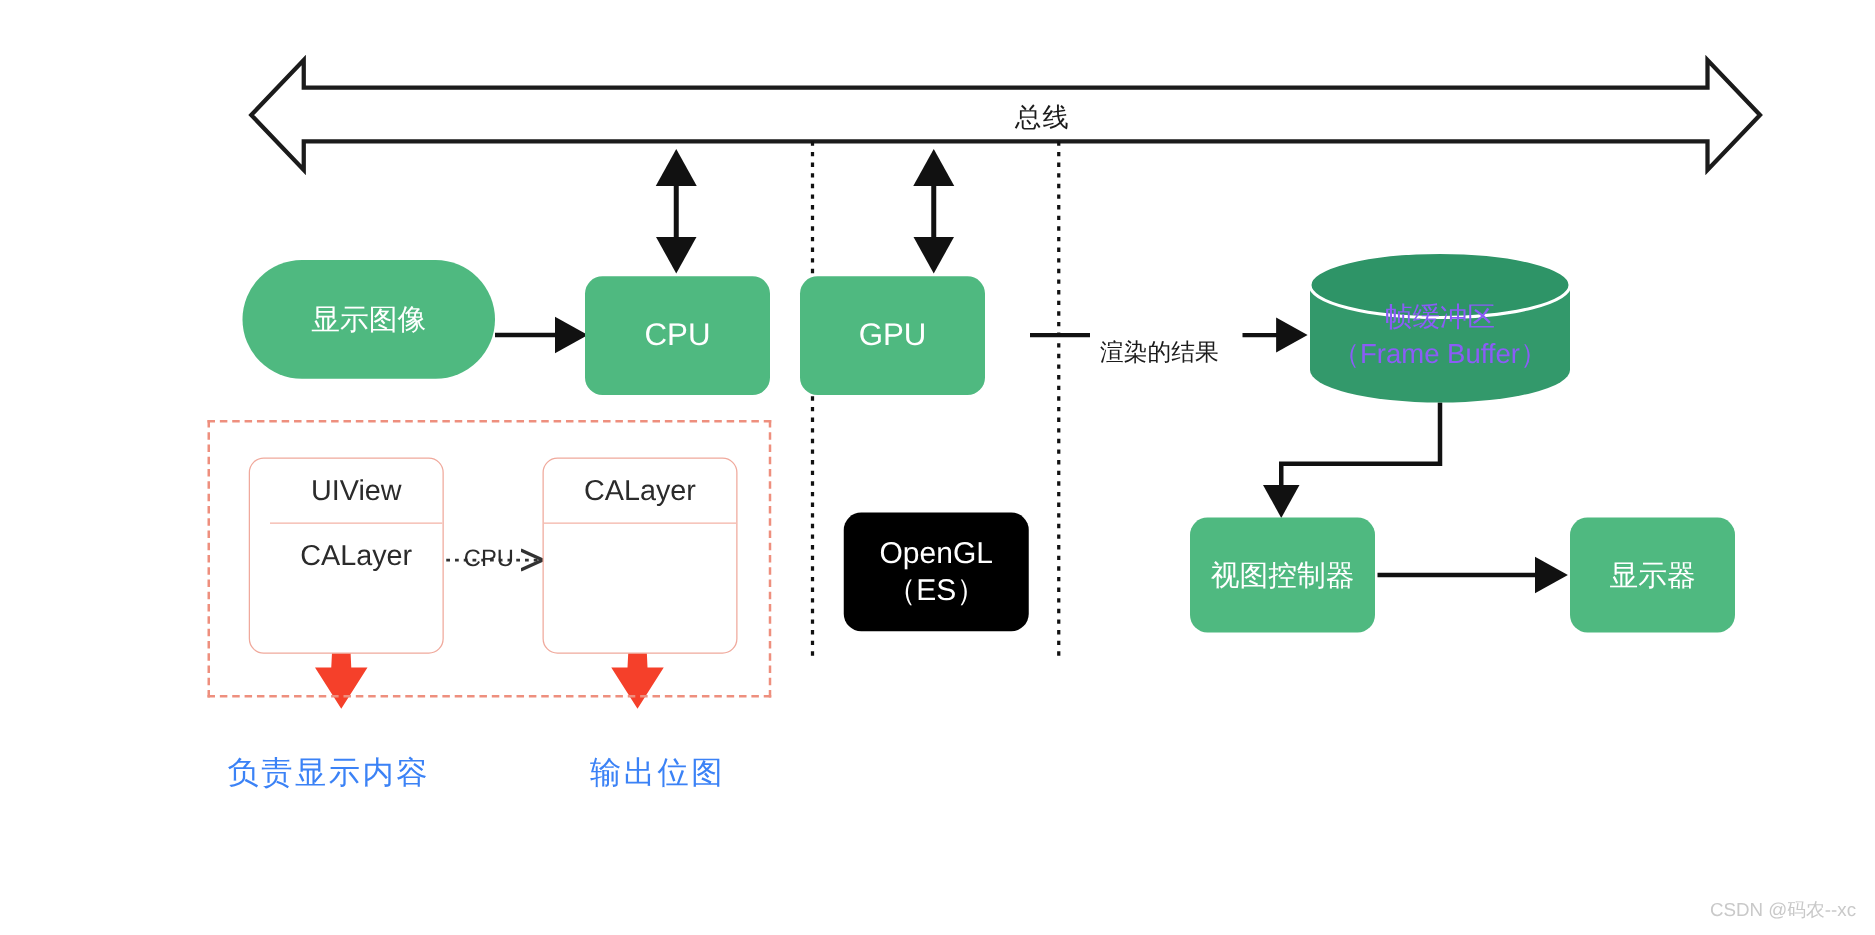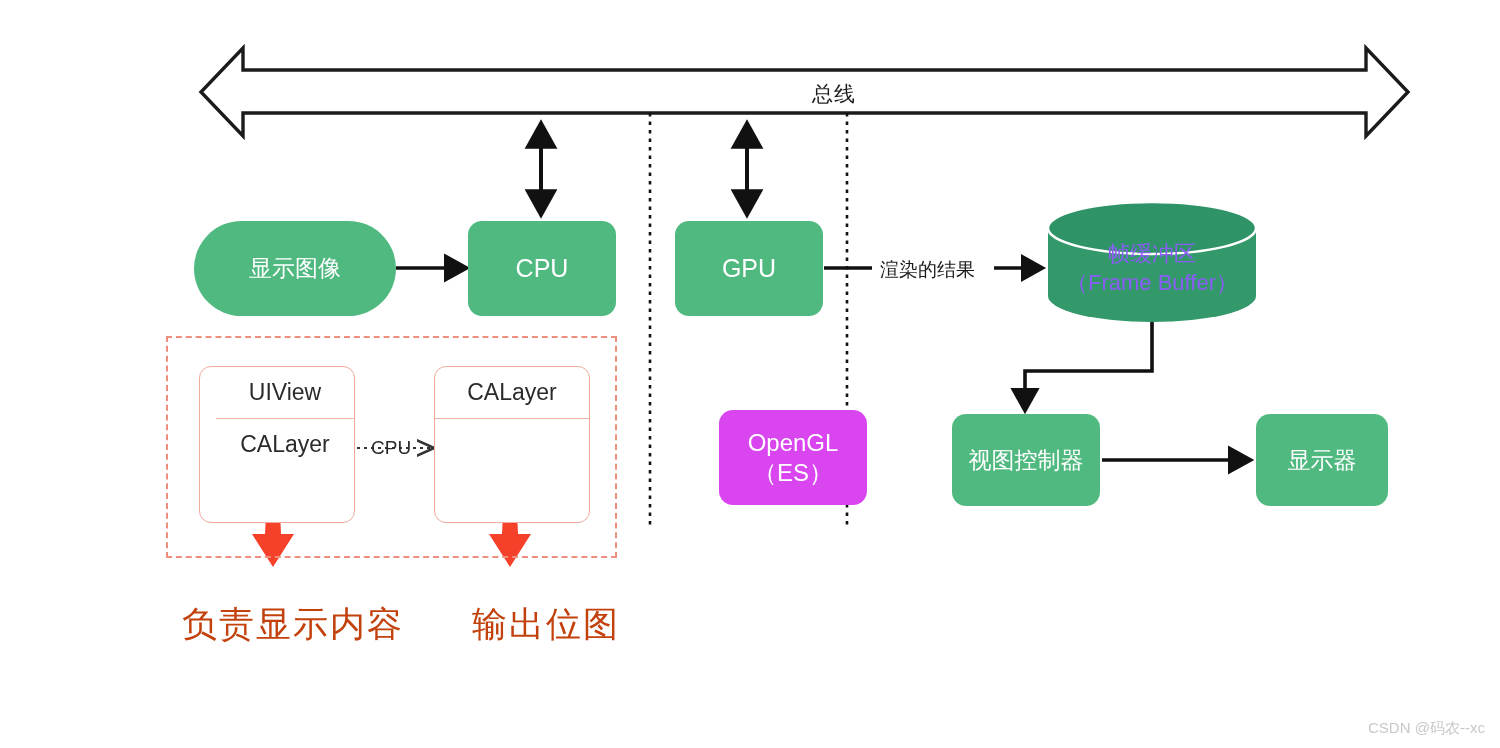--- a/index.html
+++ b/index.html
@@ -26,21 +26,21 @@
     display: flex;
     align-items: center;
     justify-content: center;
     text-align: center;
     color: #ffffff;
     box-sizing: border-box;
     line-height: 1.25;
     white-space: pre-line;
   }
   .node.green  { background: #4fb980; }
-  .node.red    { background: #d946ef; margin-left: 44px; }
+  .node.red    { background: #000000; }
   .node.rounded { border-radius: 14px; }
   .node.pill    { border-radius: 70px; }
 
   
   .bus-label {
     position: absolute;
     font-size: 21px;
     color: #1b1b1b;
     letter-spacing: 1px;
   }
@@ -70,22 +70,22 @@
   .dashed-box {
     position: absolute;
     box-sizing: border-box;
     border: 2.2px dashed #ee8f7e;
     background: transparent;
   }
 
   
   .red-caption {
     position: absolute;
-    color: #c2410c;
-    font-size: 35px;
+    color: #3b82f6;
+    font-size: 25px;
     letter-spacing: 2px;
     white-space: nowrap;
   }
 
   
   .edge-label {
     position: absolute;
     font-size: 19px;
     color: #1b1b1b;
     white-space: nowrap;
@@ -180,37 +180,37 @@
 
     <g>
       <path d="M 1048,228 L 1048,296 A 104,26 0 0 0 1256,296 L 1256,228 Z" fill="#33996b"></path>
       <ellipse cx="1152" cy="228" rx="104" ry="26" fill="#2e9467"></ellipse>
       <ellipse cx="1152" cy="228" rx="104" ry="26" fill="none" stroke="#ffffff" stroke-width="2.4"></ellipse>
     </g>
   </svg>
 
   <div class="bus-label" style="left:778px; top:80px;margin-left:34px;">总线</div>
 
-  <div class="node green pill" style="left:194px; top:221px; width:202px; height:95px; font-size:23px;">显示图像</div>
+  <div class="node green pill" style="left:194px; top:208px; width:202px; height:95px; font-size:23px;">显示图像</div>
 
   <div class="node green rounded" style="left:468px; top:221px; width:148px; height:95px; font-size:25px;">CPU</div>
 
-  <div class="node green rounded" style="left:675px; top:221px; width:148px; height:95px; font-size:25px;">GPU</div>
+  <div class="node green rounded" style="left:640px; top:221px; width:148px; height:95px; font-size:25px;">GPU</div>
 
   <div class="node red rounded" style="left:675px; top:410px; width:148px; height:95px; font-size:24px;">OpenGL
 （ES）</div>
 
   <div class="cylinder-text" style="left:1048px; top:240px; width:208px; font-size:22px;">帧缓冲区
 （Frame Buffer）</div>
 
   <div class="node green rounded" style="left:952px; top:414px; width:148px; height:92px; font-size:23px;">视图控制器</div>
 
   <div class="node green rounded" style="left:1256px; top:414px; width:132px; height:92px; font-size:23px;">显示器</div>
 
-  <div class="edge-label" style="left:880px; top:257px;font-family:Liberation Serif, serif;">渲染的结果</div>
+  <div class="edge-label" style="left:880px; top:269px;font-family:Liberation Serif, serif;">渲染的结果</div>
 
   <div class="cpu-dotted-label" style="left:371px; top:437px;">CPU</div>
 
   <div class="dashed-box" style="left:166px; top:336px; width:451px; height:222px;"></div>
 
   <div class="proptable" style="left:199px; top:366px; width:156px; height:157px;padding-left:16px;">
     <div class="row">UIView</div>
     <div class="row">CALayer</div>
   </div>
 

